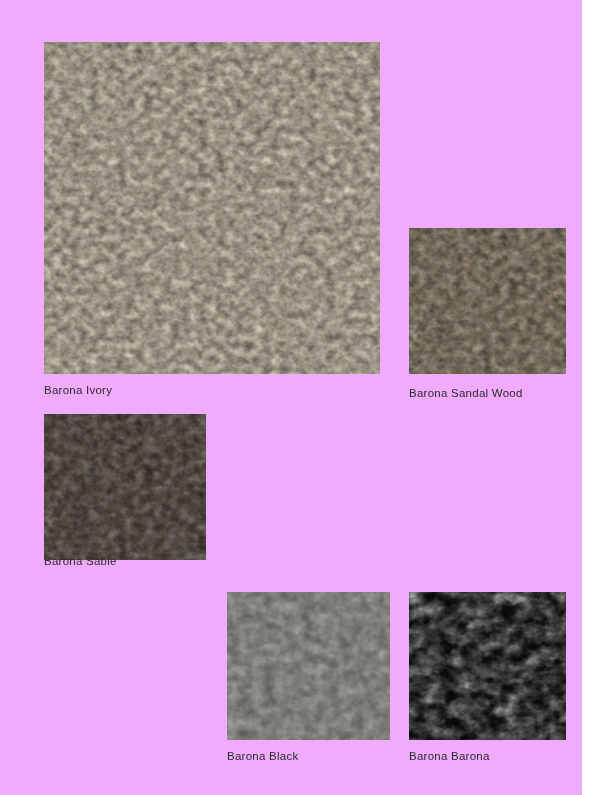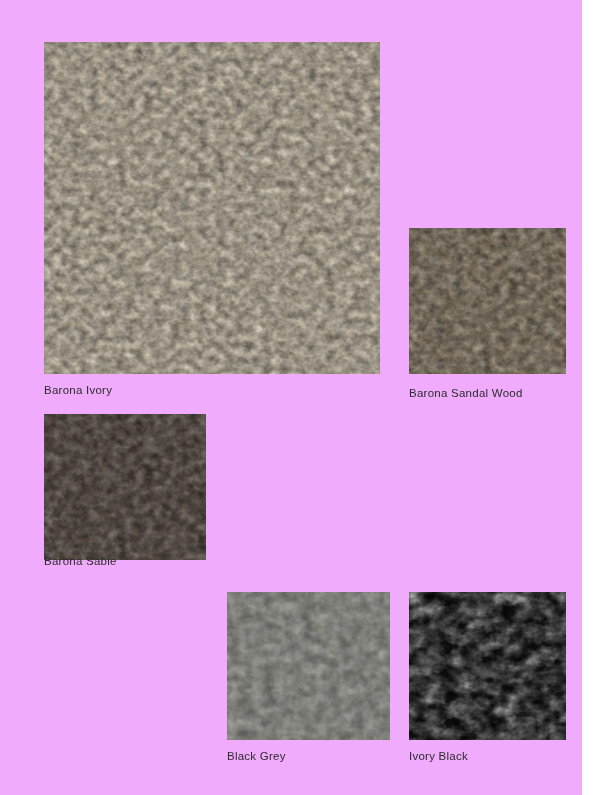--- a/index.html
+++ b/index.html
@@ -152,27 +152,27 @@
   </div>
 
   <div class="swatch-item" id="item-grey">
     <div class="swatch-tile">
       <svg class="grain" viewBox="0 0 163 148" preserveAspectRatio="none" aria-hidden="true">
         <rect x="0" y="0" width="163" height="148" fill="#9a9b92"></rect>
         <rect x="0" y="0" width="163" height="148" fill="#adaea5" filter="url(#f-fine-lt)"></rect>
         <rect x="0" y="0" width="163" height="148" fill="#85867d" filter="url(#f-smooth)" opacity="0.85"></rect>
       </svg>
     </div>
-    <div class="swatch-label">Black Grey</div>
+    <div class="swatch-label">Barona Black</div>
   </div>
 
   <div class="swatch-item" id="item-black">
     <div class="swatch-tile">
       <svg class="grain" viewBox="0 0 157 148" preserveAspectRatio="none" aria-hidden="true">
         <rect x="0" y="0" width="157" height="148" fill="#121212"></rect>
         <rect x="0" y="0" width="157" height="148" fill="#3a3a3a" filter="url(#f-coarse)"></rect>
         <rect x="0" y="0" width="157" height="148" fill="#000000" filter="url(#f-coarse-dk)"></rect>
       </svg>
     </div>
-    <div class="swatch-label">Ivory Black</div>
+    <div class="swatch-label">Barona Barona</div>
   </div>
 
 </div>
 
 </body></html>

